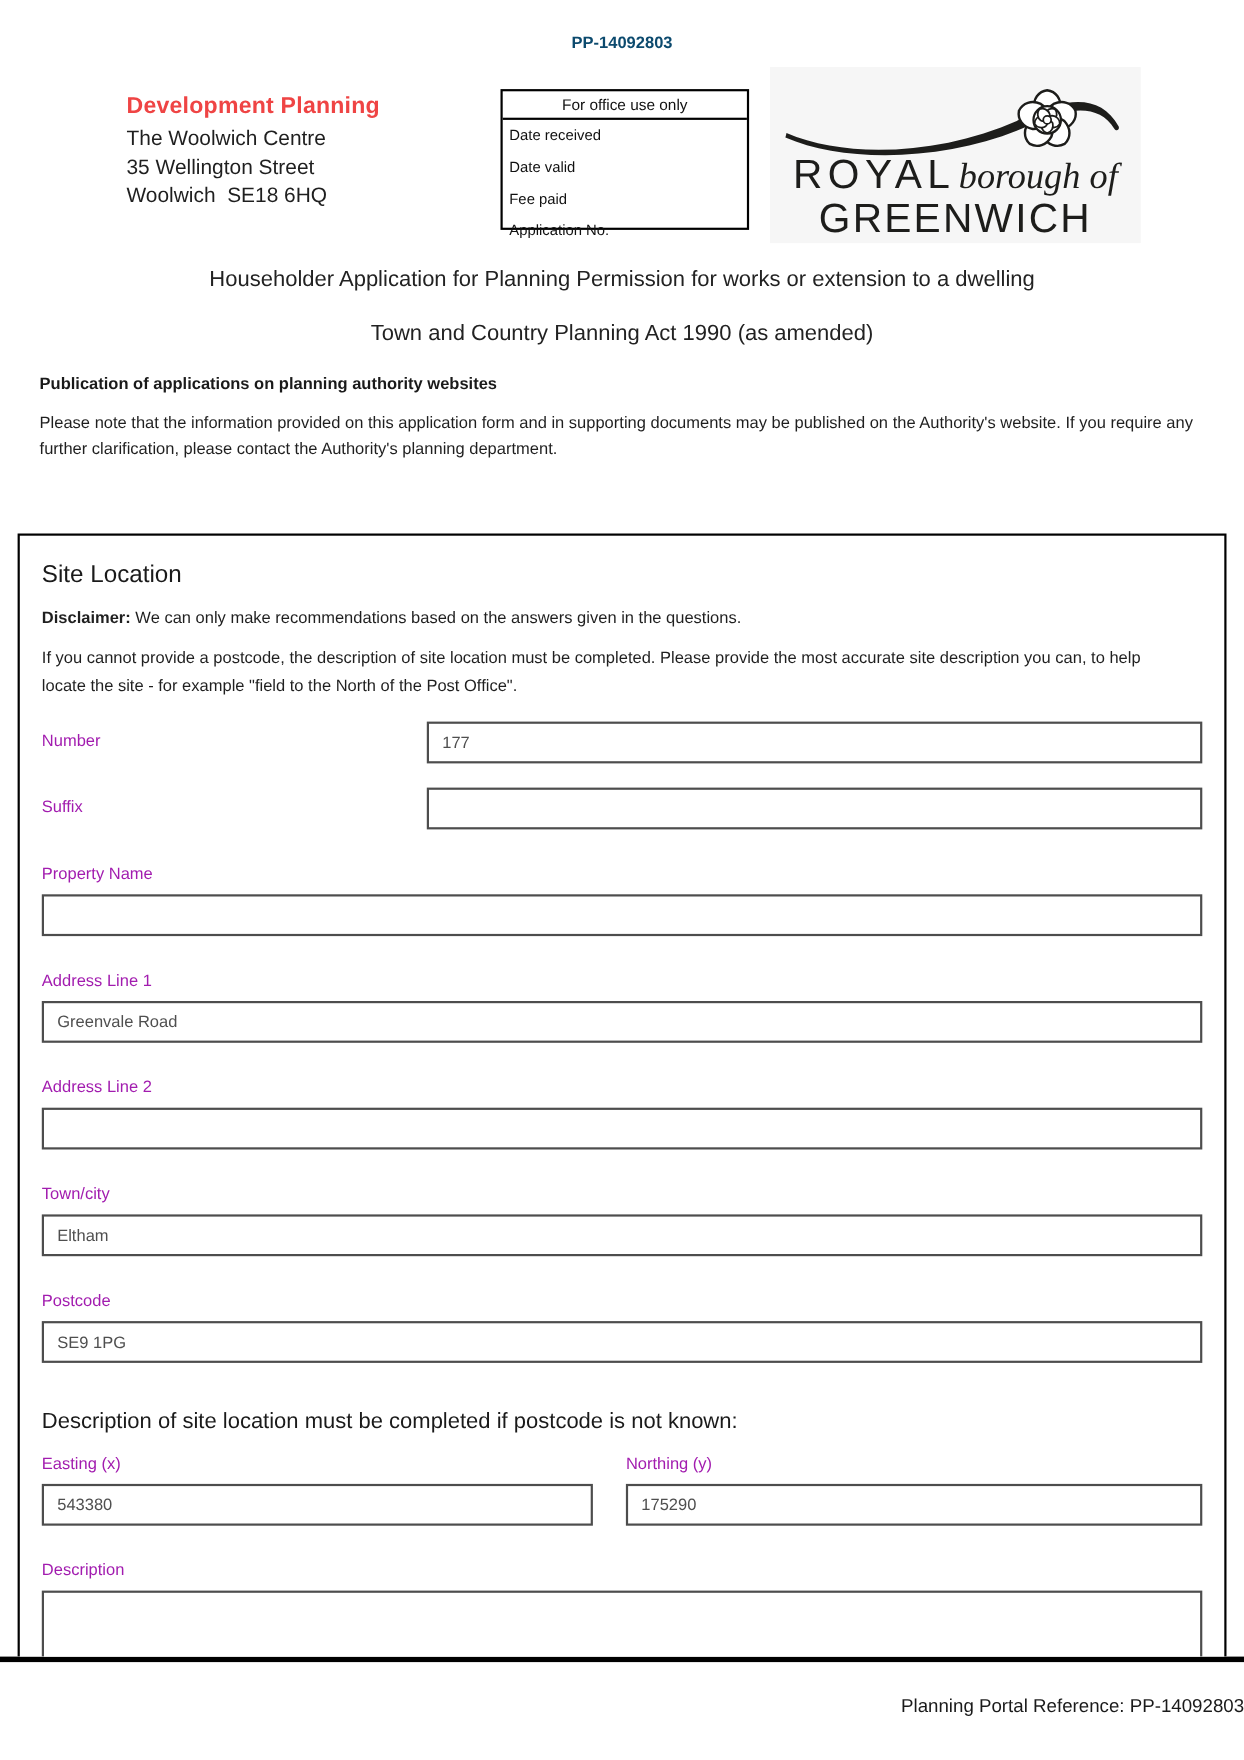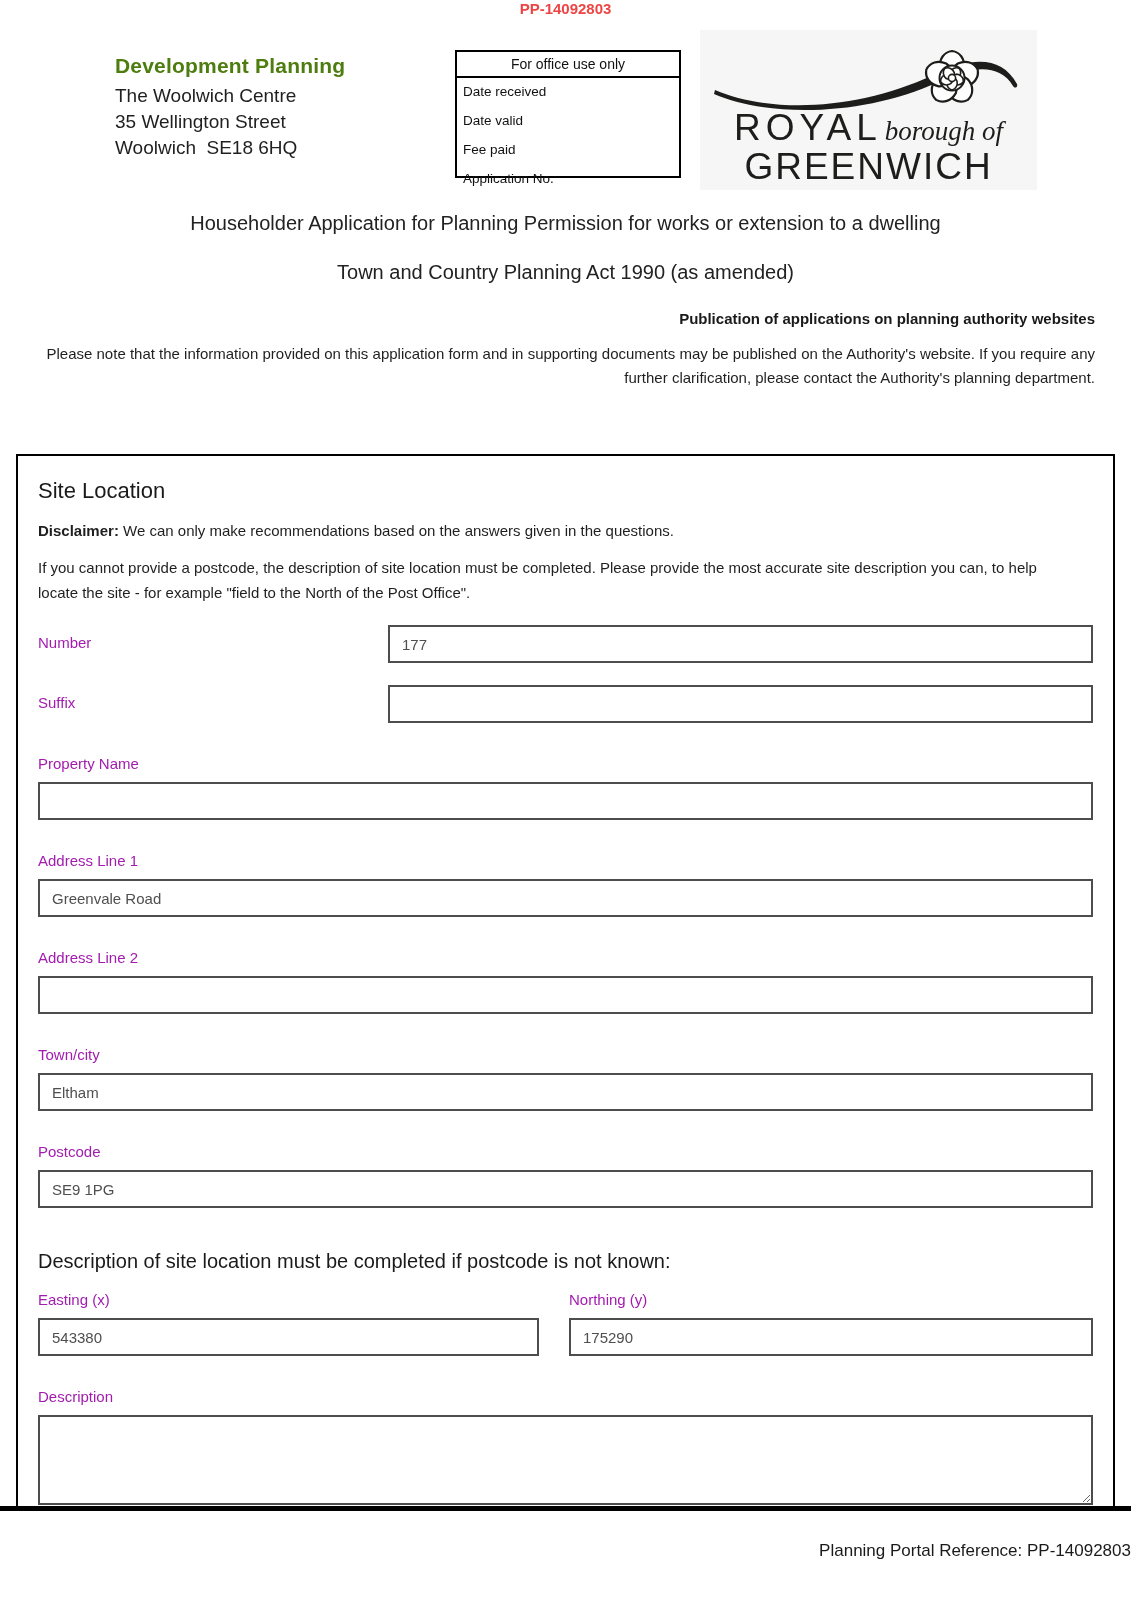--- a/index.html
+++ b/index.html
@@ -4,44 +4,44 @@
 <style>
   * { margin:0; padding:0; box-sizing:border-box; }
   html,body { background:#ffffff; }
   body {
     width:1131px; height:1600px; position:relative;
     font-family:"Liberation Sans", sans-serif; color:#1a1a1a;
     overflow:hidden;
   }
   .clip { position:relative; height:1506px; overflow:hidden; }
 
-  .pp-ref { text-align:center; font-size:15px; font-weight:bold; color:#ef4444; }
+  .pp-ref { text-align:center; padding-top:31px; font-size:15px; font-weight:bold; color:#0c4a6e; }
 
   .header-row { position:relative; height:160px; margin-top:13px; }
 
   .dept-block { position:absolute; left:115px; top:24px; }
-  .dept-name { font-size:21px; font-weight:bold; color:#4d7c0f; margin-bottom:5px; letter-spacing:.2px; }
+  .dept-name { font-size:21px; font-weight:bold; color:#ef4444; margin-bottom:5px; letter-spacing:.2px; }
   .dept-line { font-size:19px; color:#1f1f1f; line-height:26px; white-space:pre-wrap; }
 
   .office-box { position:absolute; left:455px; top:20px; width:226px; height:128px; border:2px solid #000; background:#fff; }
   .office-title { text-align:center; font-size:14px; color:#111; padding:4px 0 4px; border-bottom:2px solid #000; }
   .office-row { font-size:13.5px; color:#111; padding:6px 0 8px 6px; }
 
   .logo { position:absolute; left:700px; top:0; width:337px; height:160px; background:#f6f6f6;
           display:flex; flex-direction:column; align-items:center; }
   .logo svg { margin-top:10px; display:block; }
   .logo-line1 { display:flex; align-items:baseline; margin-top:-7px; line-height:1; }
   .royal { font-size:37px; letter-spacing:5px; color:#1d1d1b; }
-  .borough { font-family:"Liberation Serif", serif; font-style:italic; font-size:27px; color:#1d1d1b; margin-left:3px; }
+  .borough { font-family:"Liberation Serif", serif; font-style:italic; font-size:33px; color:#1d1d1b; margin-left:3px; }
   .greenwich { font-size:37px; letter-spacing:2px; color:#1d1d1b; line-height:1; margin-top:2px; }
 
   .title-main { text-align:center; font-size:20px; font-weight:400; color:#222; margin-top:22px; }
   .title-sub  { text-align:center; font-size:20px; font-weight:400; color:#222; margin-top:26px; }
 
-  .pub { margin:26px 36px 0;text-align:right; }
+  .pub { margin:26px 36px 0; }
   .pub-heading { font-size:15px; font-weight:bold; color:#1a1a1a; }
   .pub-body { font-size:15px; color:#1f1f1f; line-height:24px; margin-top:15px; max-width:1062px; }
 
   .site-box { margin:64px 16px 0; border:2px solid #000; padding:0 20px 60px; background:#fff; }
   .sl-heading { font-size:22px; font-weight:normal; color:#1a1a1a; margin-top:22px; }
   .disclaimer { font-size:15px; color:#1f1f1f; margin-top:18px; }
   .disclaimer b { font-weight:bold; }
   .intro { font-size:15px; color:#1f1f1f; line-height:25px; margin-top:16px; max-width:1040px; }
 
   .f-label { font-size:15px; color:#a21caf; }

